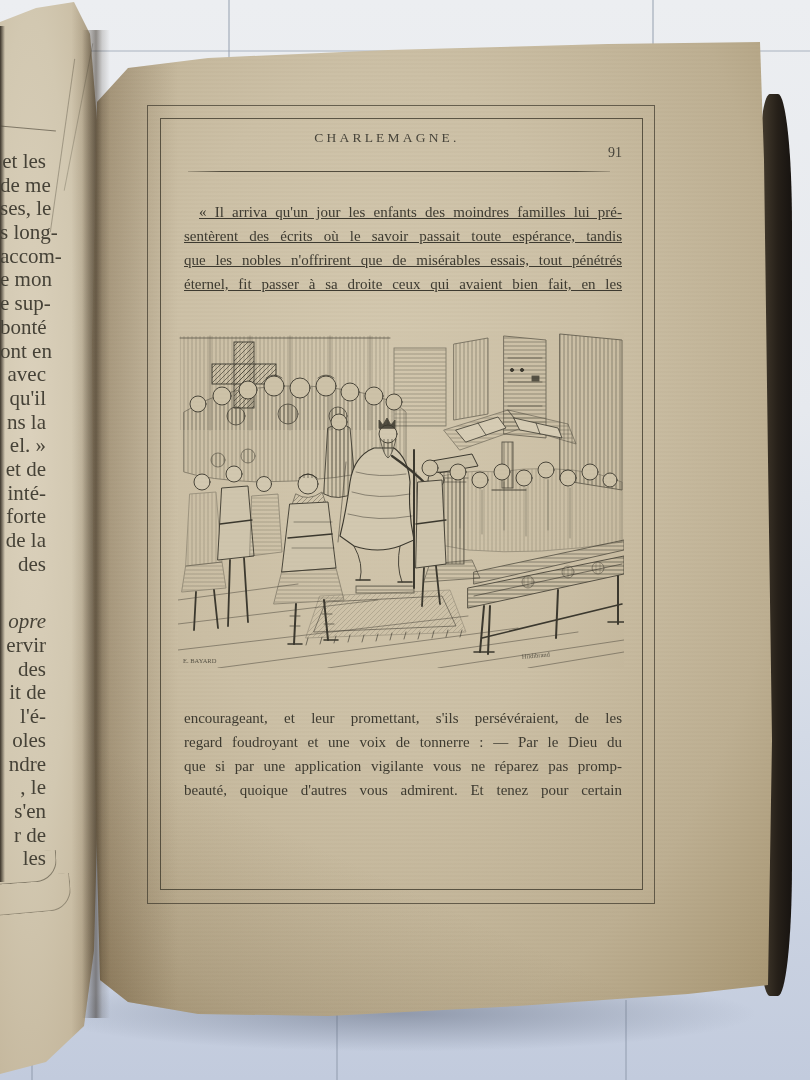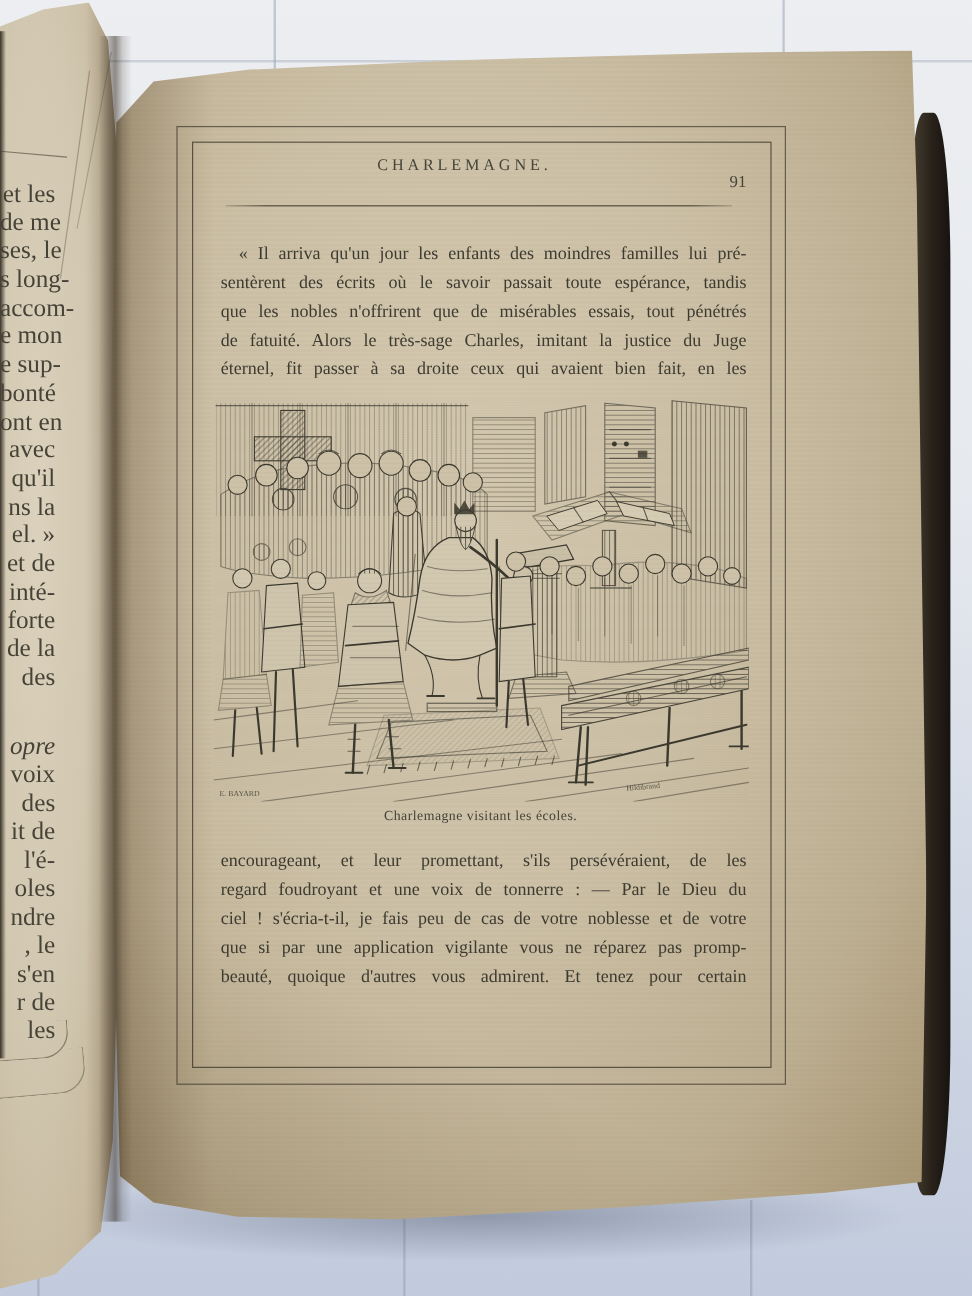--- a/index.html
+++ b/index.html
@@ -48,21 +48,21 @@
                linear-gradient(205deg,rgba(0,0,0,0) 78%,rgba(92,72,42,.22));}
   .frame{border:1px solid rgba(62,57,44,.72);z-index:2;}
   .frame-outer{left:59px;top:65px;width:506px;height:797px;}
   .frame-inner{left:72px;top:78px;width:481px;height:770px;border-color:rgba(62,57,44,.8);}
   .runhead{left:64px;top:90px;width:470px;text-align:center;letter-spacing:3.2px;
     font-size:13.5px;color:#47443a;z-index:3;}
   .pagenum{left:500px;top:89px;width:34px;text-align:right;font-size:14px;color:#47443a;z-index:3;margin-top:16px;}
   .hrule{left:100px;top:131px;width:422px;height:1px;z-index:3;
     background:linear-gradient(90deg,rgba(62,57,44,.25),rgba(62,57,44,.85) 8%,rgba(62,57,44,.85) 92%,rgba(62,57,44,.25));}
   .para{left:96px;width:438px;color:#3d3a30;font-size:15px;z-index:3;}
-  .para1{top:160px;}
+  .para1{top:160px;text-decoration:underline;}
   .para2{top:666px;}
   .tl{height:24px;line-height:24px;text-align:justify;text-align-last:justify;}
   .tl.ind{text-indent:15px;}
   .engraving{left:90px;top:292px;width:446px;height:336px;z-index:3;}
   .caption{left:72px;top:634px;width:481px;text-align:center;font-size:11.5px;
     letter-spacing:.4px;color:#45423a;z-index:3;}
 </style>
 </head>
 <body>
 
@@ -98,21 +98,21 @@
     <div class="frag">avec</div>
     <div class="frag">qu'il</div>
     <div class="frag">ns la</div>
     <div class="frag">el. »</div>
     <div class="frag">et de</div>
     <div class="frag">inté-</div>
     <div class="frag">forte</div>
     <div class="frag">de la</div>
     <div class="frag">des</div>
     <div class="frag">opre</div>
-    <div class="frag">voix</div>
+    <div class="frag">ervir</div>
     <div class="frag">des</div>
     <div class="frag">it de</div>
     <div class="frag">l'é-</div>
     <div class="frag">oles</div>
     <div class="frag">ndre</div>
     <div class="frag">, le</div>
     <div class="frag">s'en</div>
     <div class="frag">r de</div>
     <div class="frag">les</div>
   </div>
@@ -125,21 +125,20 @@
     <div class="abs frame frame-inner"></div>
 
     <div class="abs runhead">CHARLEMAGNE.</div>
     <div class="abs pagenum">91</div>
     <div class="abs hrule"></div>
 
     <div class="abs para para1">
       <div class="tl ind">« Il arriva qu'un jour les enfants des moindres familles lui pré-</div>
       <div class="tl">sentèrent des écrits où le savoir passait toute espérance, tandis</div>
       <div class="tl">que les nobles n'offrirent que de misérables essais, tout pénétrés</div>
-      <div class="tl">de fatuité. Alors le très-sage Charles, imitant la justice du Juge</div>
       <div class="tl">éternel, fit passer à sa droite ceux qui avaient bien fait, en les</div>
     </div>
 
     <div class="abs engraving">
       <svg width="446" height="336" viewBox="0 0 446 336" xmlns="http://www.w3.org/2000/svg">
         <defs>
           <pattern id="pv" width="4" height="4" patternUnits="userSpaceOnUse">
               <path d="M2,0 V4" stroke="#4a463a" stroke-width="0.7"></path>
             </pattern>
           <pattern id="ph" width="4" height="4" patternUnits="userSpaceOnUse">
@@ -267,24 +266,22 @@
           <path d="M130,306 l-2,7 M144,305 l-2,7 M158,304 l-2,7 M172,303 l-2,7 M186,303 l-2,7 M200,302 l-2,7 M214,301 l-2,7 M228,300 l-2,7 M242,300 l-2,7 M256,299 l-2,7 M270,298 l-2,7 M284,298 l-2,7" opacity="0.7"></path>
 
           <path d="M0,268 L120,252 M0,292 L200,268 M0,318 L290,284 M40,336 L340,296 M150,336 L400,300 M260,336 L446,308 M350,336 L446,320" opacity="0.5"></path>
           <rect x="0" y="0" width="446" height="336" fill="url(#ph)" opacity="0.05" stroke="none"></rect>
         </g>
         <text x="5" y="331" font-size="6.5" font-family="Liberation Serif, serif" fill="#3b382e" opacity="0.8">E. BAYARD</text>
         <text x="344" y="327" font-size="6.5" font-family="Liberation Serif, serif" fill="#3b382e" opacity="0.8" transform="rotate(-5 344 327)">Hildibrand</text>
       </svg>
     </div>
 
-    <div class="abs caption">Charlemagne visitant les écoles.</div>
 
     <div class="abs para para2">
       <div class="tl">encourageant, et leur promettant, s'ils persévéraient, de les</div>
       <div class="tl">regard foudroyant et une voix de tonnerre : — Par le Dieu du</div>
-      <div class="tl">ciel ! s'écria-t-il, je fais peu de cas de votre noblesse et de votre</div>
       <div class="tl">que si par une application vigilante vous ne réparez pas promp-</div>
       <div class="tl">beauté, quoique d'autres vous admirent. Et tenez pour certain</div>
     </div>
   </div>
 
 </div>
 
 </body></html>

